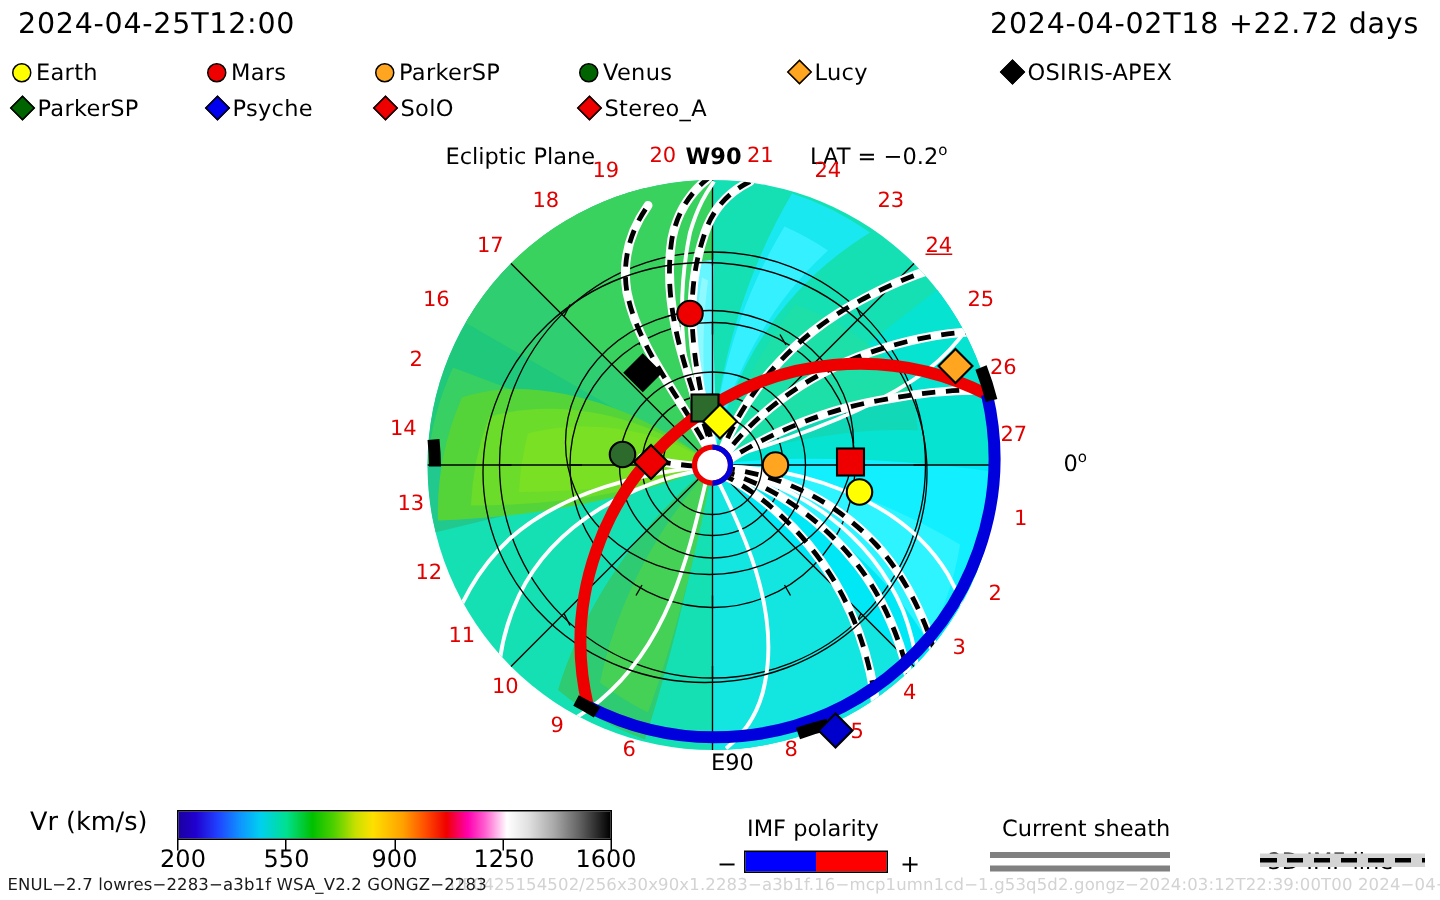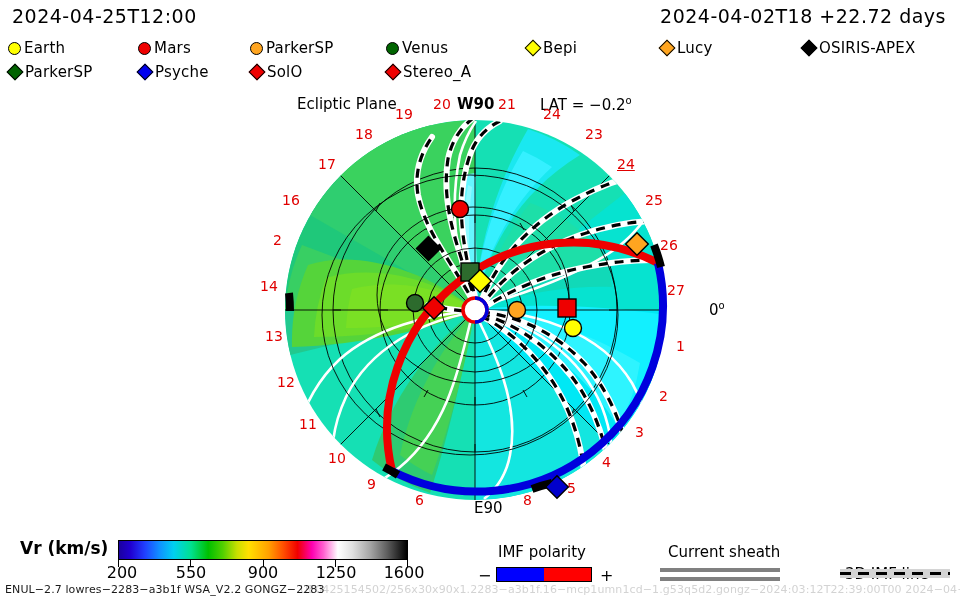--- a/index.html
+++ b/index.html
@@ -25,21 +25,21 @@
   .mk-diamond{width:12px;height:12px;border:1.3px solid #000;box-sizing:border-box;transform:rotate(45deg);margin:0 1px;}
 
   
   #plot{left:255px;top:95px;width:460px;height:420px;}
   #disc-wrap{position:absolute;left:25px;top:20px;width:390px;height:390px;}
 
   .tick-lbl{position:absolute;color:#e00000;font-size:14px;line-height:14px;white-space:nowrap;}
   .ttl{position:absolute;font-size:15px;white-space:nowrap;color:#000;}
 
   
-  #cbar-label{left:20px;top:538px;font-size:17px;font-weight:bold;}
+  #cbar-label{left:20px;top:538px;font-size:17px;}
   #cbar{left:118px;top:540px;width:290px;height:20px;border:1.2px solid #000;box-sizing:border-box;
         background:linear-gradient(to right,
           #1b00a0 0%, #2000d0 4%, #2040ff 9%, #1090ff 14%, #00d0f0 19%,
           #00e090 25%, #00c000 31%, #50d000 36%, #c8e000 41%, #ffe000 45%,
           #ffa000 52%, #ff5000 57%, #f00000 62%, #ff00b0 67%, #ff60d0 71%,
           #ffffff 76%, #e0e0e0 81%, #a8a8a8 87%, #606060 93%, #000000 100%);}
   .cb-tk{position:absolute;width:1px;height:7px;background:#000;top:560px;}
   .cb-num{position:absolute;top:563px;font-size:16px;transform:translateX(-50%);}
 
   
@@ -73,24 +73,20 @@
       <span class="mk mk-circle" style="background:#ee0000"></span>
       <span class="lg-label">Mars</span>
     </div>
     <div class="lg-item" style="width:136px">
       <span class="mk mk-circle" style="background:#ffa520"></span>
       <span class="lg-label">ParkerSP</span>
     </div>
     <div class="lg-item" style="width:140px">
       <span class="mk mk-circle" style="background:#006400"></span>
       <span class="lg-label">Venus</span>
-    </div>
-    <div class="lg-item" style="width:134px">
-      <span class="mk mk-diamond" style="background:#ffff00"></span>
-      <span class="lg-label">Bepi</span>
     </div>
     <div class="lg-item" style="width:142px">
       <span class="mk mk-diamond" style="background:#ffa520"></span>
       <span class="lg-label">Lucy</span>
     </div>
     <div class="lg-item">
       <span class="mk mk-diamond" style="background:#000000"></span>
       <span class="lg-label">OSIRIS-APEX</span>
     </div>
   </div>

